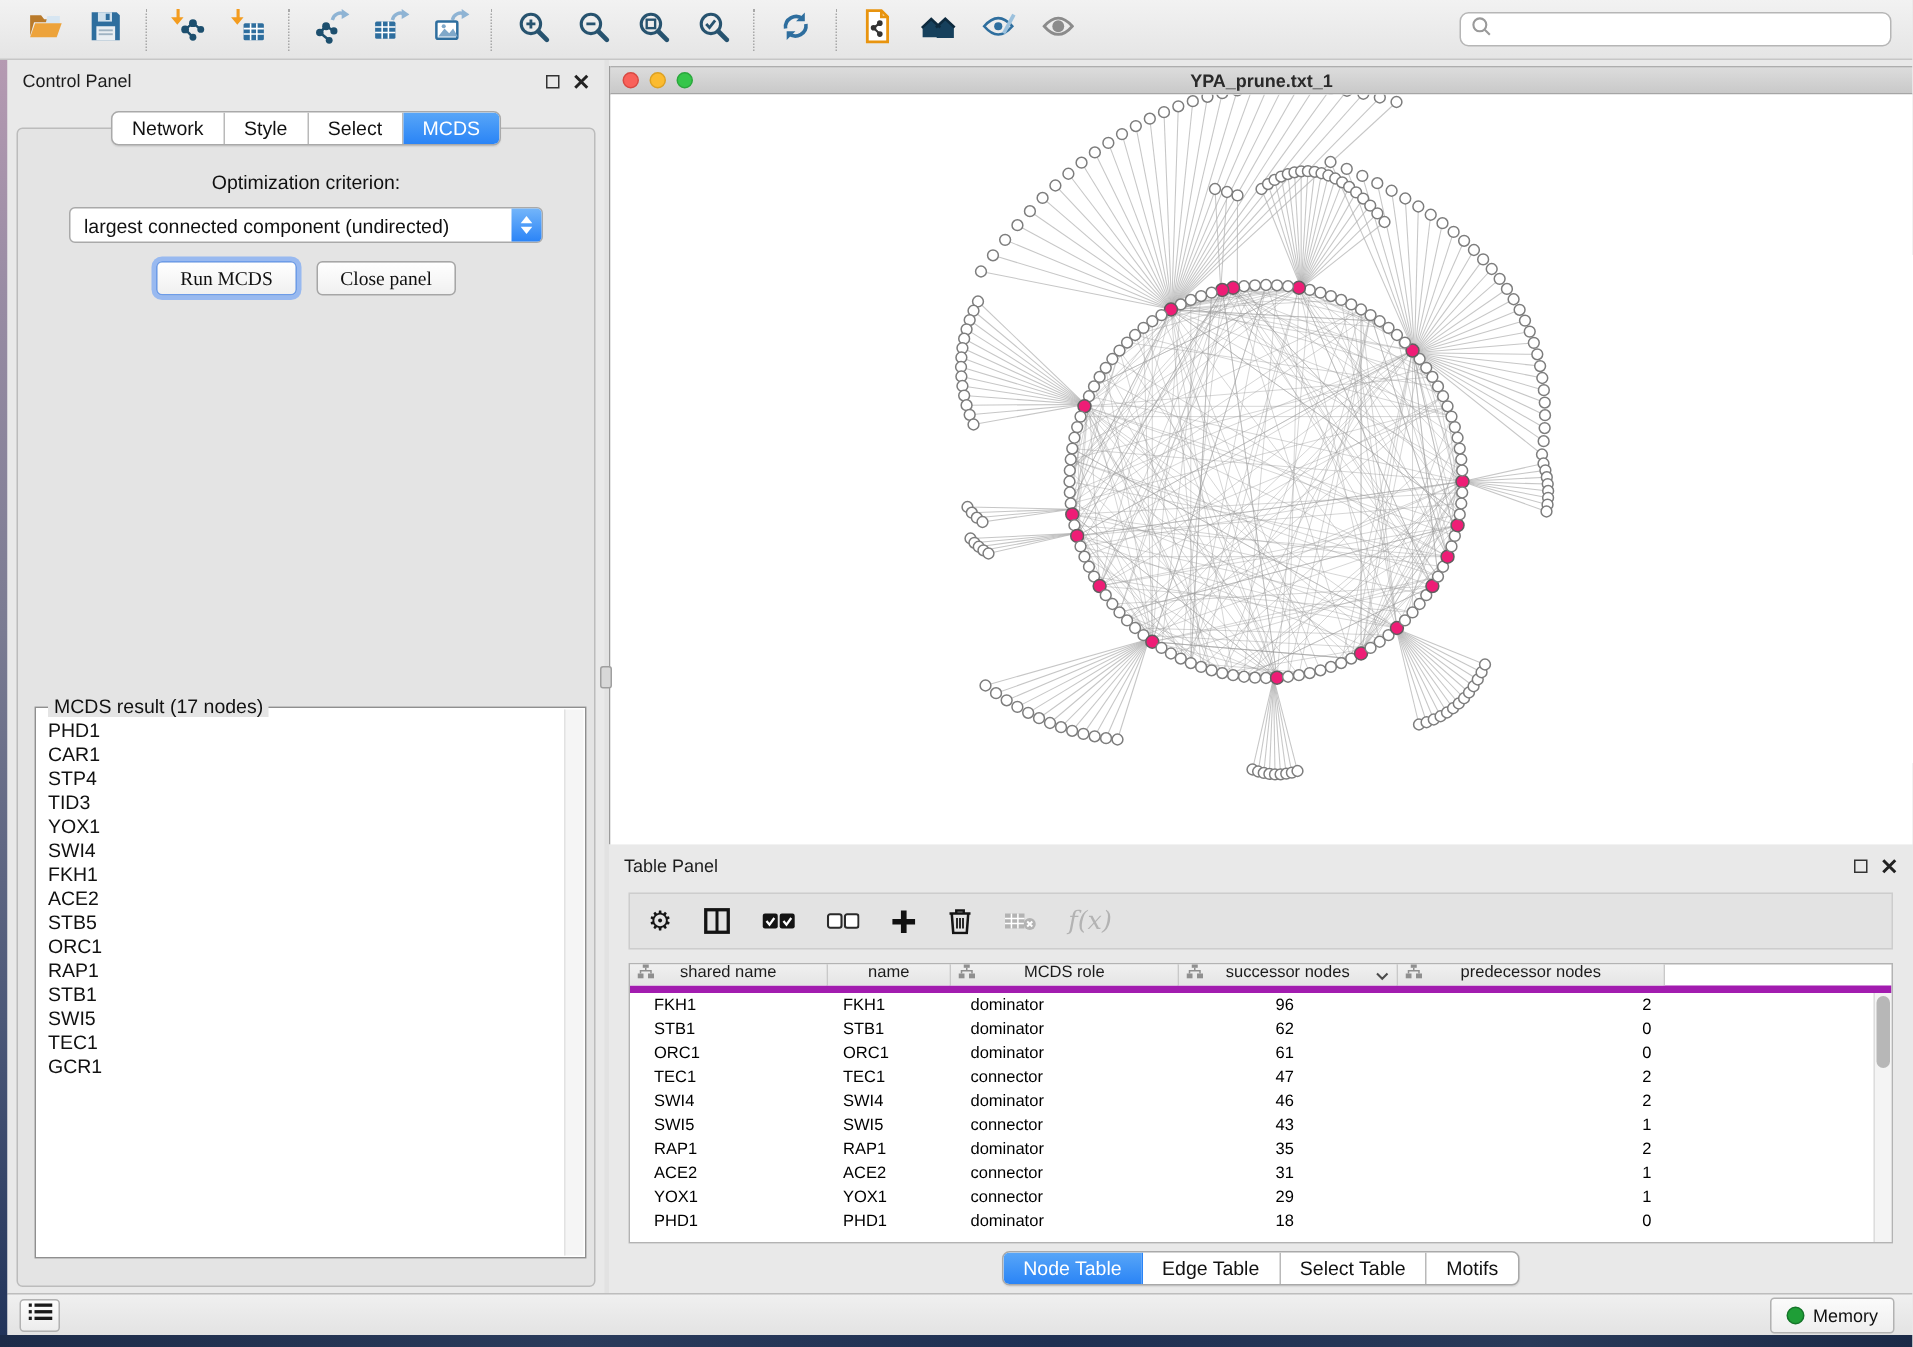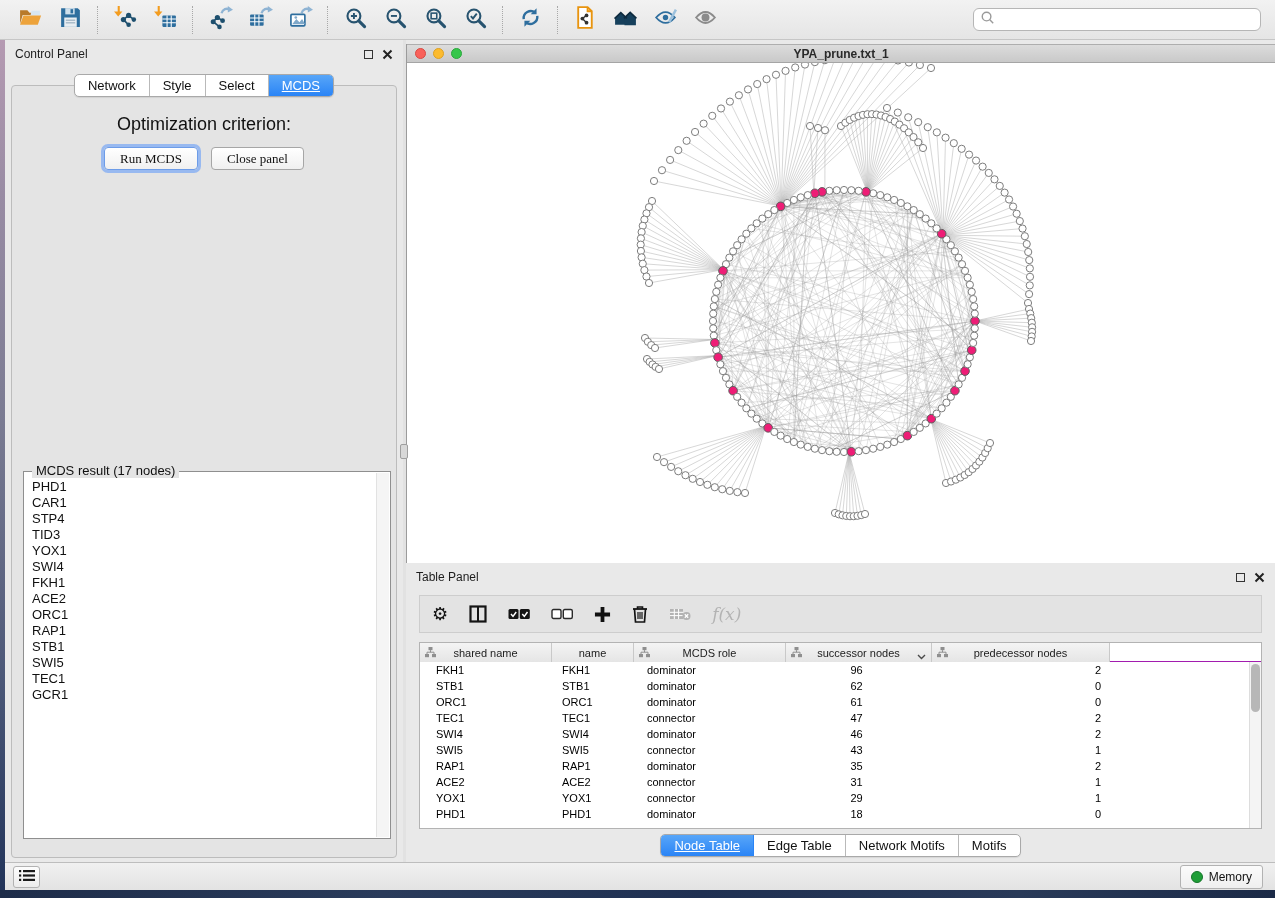--- a/index.html
+++ b/index.html
@@ -28,24 +28,24 @@
   .control-panel { position:absolute; left:5px; top:40px; width:398px; height:822px; background:#e9e9e9; }
   .panel-titlebar { height:28px; display:flex; align-items:center; padding:0 10px; font-size:12px; color:#1d1d1d; }
   .panel-titlebar .win-icons { margin-left:auto; display:flex; align-items:center; gap:9px; }
   .float-glyph { width:9px; height:9px; border:1.5px solid #333; display:inline-block; }
   .close-glyph svg { width:11px; height:11px; display:block; }
   .cp-tabs { position:absolute; left:0; right:0; top:34px; display:flex; justify-content:center; z-index:3; }
   .segbar { display:inline-flex; background:#fff; border:1px solid #a9a9a9; border-radius:5px; overflow:hidden;
     box-shadow:0 1px 1px rgba(0,0,0,0.08); }
   .segbar .seg { font-size:13px; color:#111; padding:3px 13px; border-right:1px solid #b9b9b9; cursor:default; }
   .segbar .seg:last-child { border-right:none; }
-  .segbar .seg.active { background:linear-gradient(#58a6f8,#2a84f6); color:#fff; border-right-color:#2a84f6;text-decoration:underline; }
+  .segbar .seg.active { background:linear-gradient(#58a6f8,#2a84f6); color:#fff; border-right-color:#2a84f6; }
   .cp-content { position:absolute; left:6px; right:6px; top:45px; bottom:4px;
     background:#e4e4e4; border:1px solid #bcbcbc; border-radius:4px; z-index:1; }
-  .opt-label { text-align:center; margin-top:28px; font-size:18px; color:#111; }
+  .opt-label { text-align:center; margin-top:28px; font-size:13px; color:#111; }
   .dropdown { position:relative; margin:9px auto 0 auto; width:316px; height:24px; background:#fff;
     border:1px solid #a9a9a9; border-radius:4px; font-size:13px; color:#111;
     display:flex; align-items:center; padding-left:9px; }
   .dropdown .stepper { position:absolute; right:0; top:0; width:20px; height:22px;
     background:linear-gradient(#73b5fa,#2b84f7); border-radius:0 3px 3px 0;
     display:flex; flex-direction:column; align-items:center; justify-content:center; gap:2px; }
   .stepper svg { display:block; }
   .btn-row { display:flex; justify-content:center; gap:13px; margin-top:12px; }
   .pbtn { height:23px; padding:0 15px; font-size:13px; color:#111; background:linear-gradient(#ffffff,#f0f0f0);
     border:1px solid #a6a6a6; border-radius:4px; font-family:Liberation Serif, serif; }
@@ -75,21 +75,21 @@
   .net-canvas { position:absolute; left:0; right:0; top:19px; bottom:0; background:#fff; overflow:hidden; }
 
   
   .table-panel { position:absolute; left:406px; top:563px; width:869px; height:299px; background:#e9e9e9; }
   .tp-toolbar { margin:4px 13px 0 13px; height:38px; background:#e3e3e3; border:1px solid #cdcdcd;
     display:flex; align-items:center; padding-left:12px; gap:21px; }
   .tico { display:flex; align-items:center; justify-content:center; }
   .fx { font-family:"DejaVu Serif", serif; font-style:italic; font-size:17px; color:#b3b3b3; }
   .gear-char { font-size:18px; color:#141414; line-height:1; }
   .tbl { margin:9px 13px 0 13px; height:187px; background:#fff; border:1px solid #b3b3b3; position:relative; overflow:hidden; }
-  .thead { display:flex; height:19px; border-bottom:1px solid #a21caf; }
+  .thead { display:flex; height:19px; border-bottom:5px solid #a21caf;align-items:flex-end; }
   .th { position:relative; height:19px; background:linear-gradient(#f4f4f4,#e5e5e5);
     border-right:1px solid #c9c9c9; font-size:11px; color:#1c1c1c;
     display:flex; align-items:center; justify-content:center; flex:0 0 auto; }
   .th .hicon { position:absolute; left:5px; top:4px; }
   .th .sort { position:absolute; right:5px; top:7px; }
   .tbody { position:absolute; left:0; right:12px; top:19px; bottom:0; overflow:hidden; }
   .tr { display:flex; height:16px; }
   .td { font-size:11px; color:#000; line-height:16px; flex:0 0 auto; white-space:nowrap; overflow:hidden; }
   .td.c0 { padding-left:16px; } .td.c1 { padding-left:10px; } .td.c2 { padding-left:13px; }
   .td.c3 { text-align:center; padding-right:5px; } .td.c4 { text-align:right; padding-right:9px; }
@@ -280,35 +280,47 @@
     <div class="cp-tabs">
       <div class="segbar">
           <div class="seg">Network</div>
           <div class="seg">Style</div>
           <div class="seg">Select</div>
           <div class="seg active">MCDS</div>
         </div>
     </div>
     <div class="cp-content">
       <div class="opt-label">Optimization criterion:</div>
+      <div class="dropdown">
+        <span>largest connected component (undirected)</span>
+        <span class="stepper">
+          <svg width="8" height="5" viewBox="0 0 8 5">
+              <path d="M0 5l4-5 4 5z" fill="#fff"></path>
+            </svg>
+          <svg width="8" height="5" viewBox="0 0 8 5">
+              <path d="M0 0l4 5 4-5z" fill="#fff"></path>
+            </svg>
+        </span>
+      </div>
       <div class="btn-row">
         <button class="pbtn focused">Run MCDS</button>
         <button class="pbtn">Close panel</button>
       </div>
       <div class="groupbox">
         <span class="groupbox-legend">MCDS result (17 nodes)</span>
         <div class="result-list">
             <div class="result-item">PHD1</div>
             <div class="result-item">CAR1</div>
             <div class="result-item">STP4</div>
             <div class="result-item">TID3</div>
             <div class="result-item">YOX1</div>
             <div class="result-item">SWI4</div>
             <div class="result-item">FKH1</div>
             <div class="result-item">ACE2</div>
+            <div class="result-item">STB5</div>
             <div class="result-item">ORC1</div>
             <div class="result-item">RAP1</div>
             <div class="result-item">STB1</div>
             <div class="result-item">SWI5</div>
             <div class="result-item">TEC1</div>
             <div class="result-item">GCR1</div>
           </div>
         <div class="gb-scroll"></div>
       </div>
     </div>
@@ -1227,21 +1239,21 @@
           </div>
         </div>
       <div class="vscroll">
         <div class="vthumb"></div>
       </div>
     </div>
     <div class="tp-tabs">
       <div class="segbar">
           <div class="seg active">Node Table</div>
           <div class="seg">Edge Table</div>
-          <div class="seg">Network Motifs</div>
+          <div class="seg">Select Table</div>
           <div class="seg">Motifs</div>
         </div>
     </div>
   </div>
 
   <div class="statusbar">
     <span class="list-btn">
       <span><svg width="16" height="13" viewBox="0 0 16 13">
             <g fill="#1a1a1a">
               <rect x="0" y="1" width="2.2" height="2.2"></rect>

